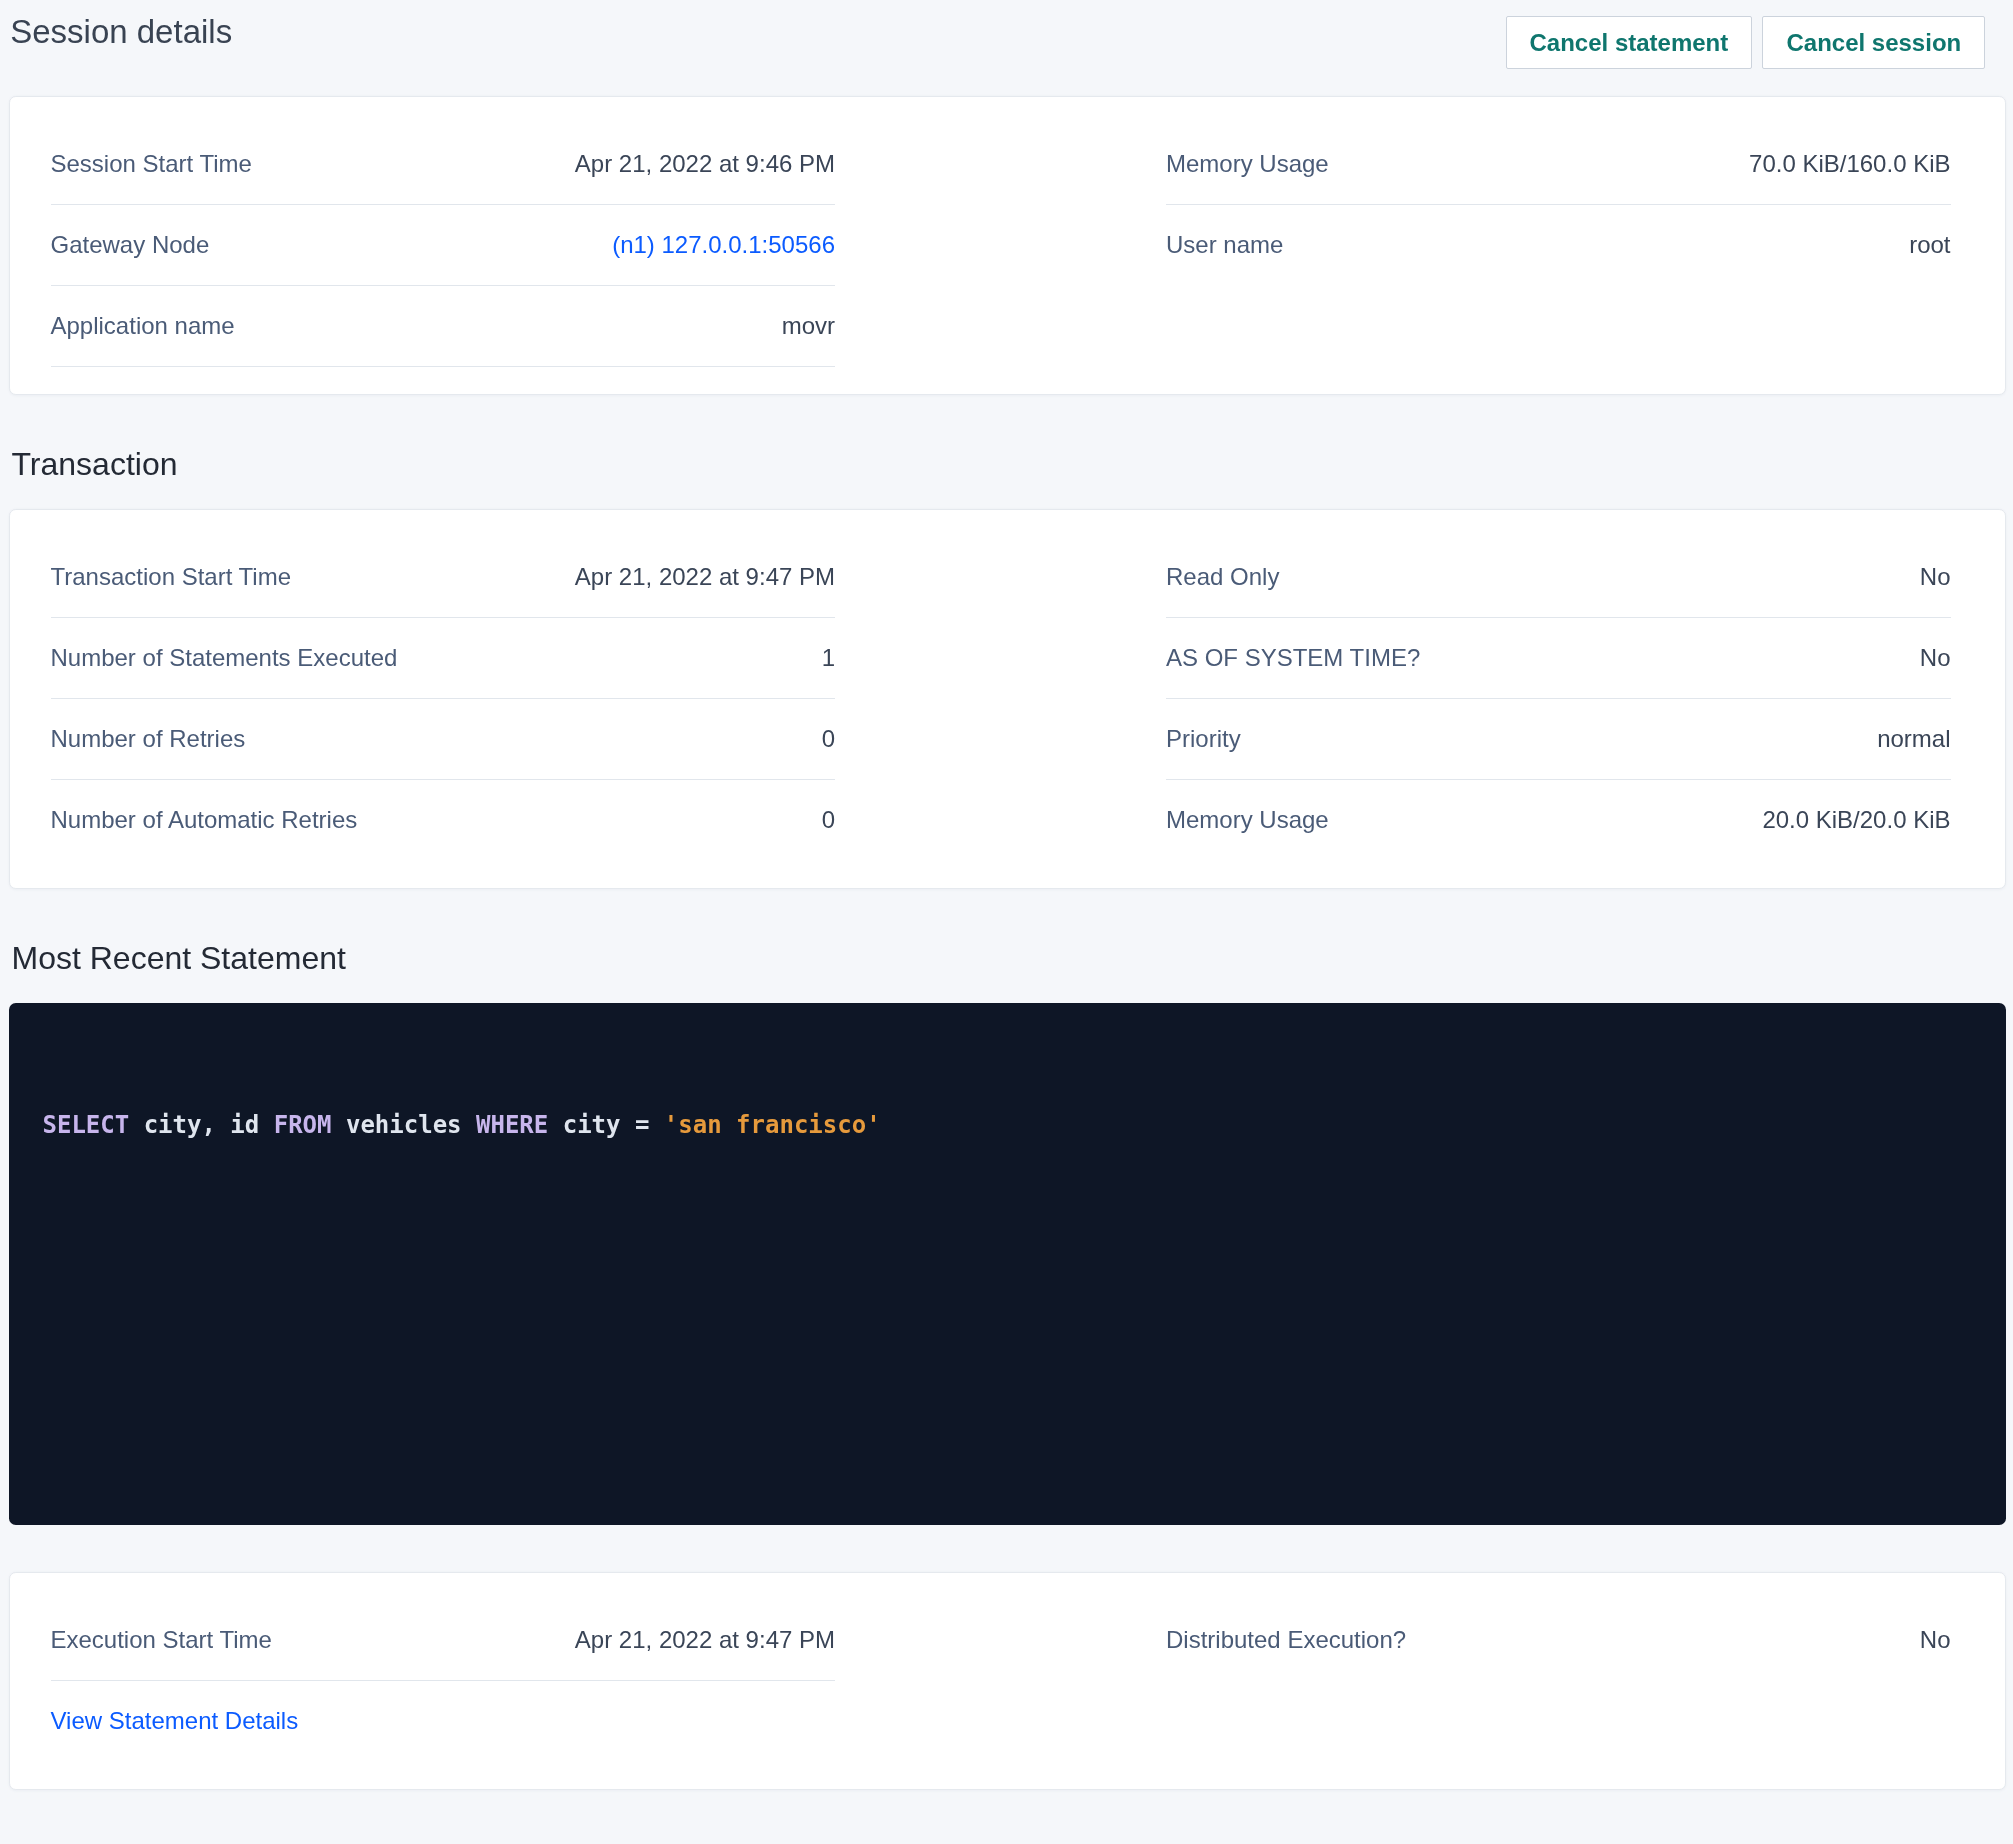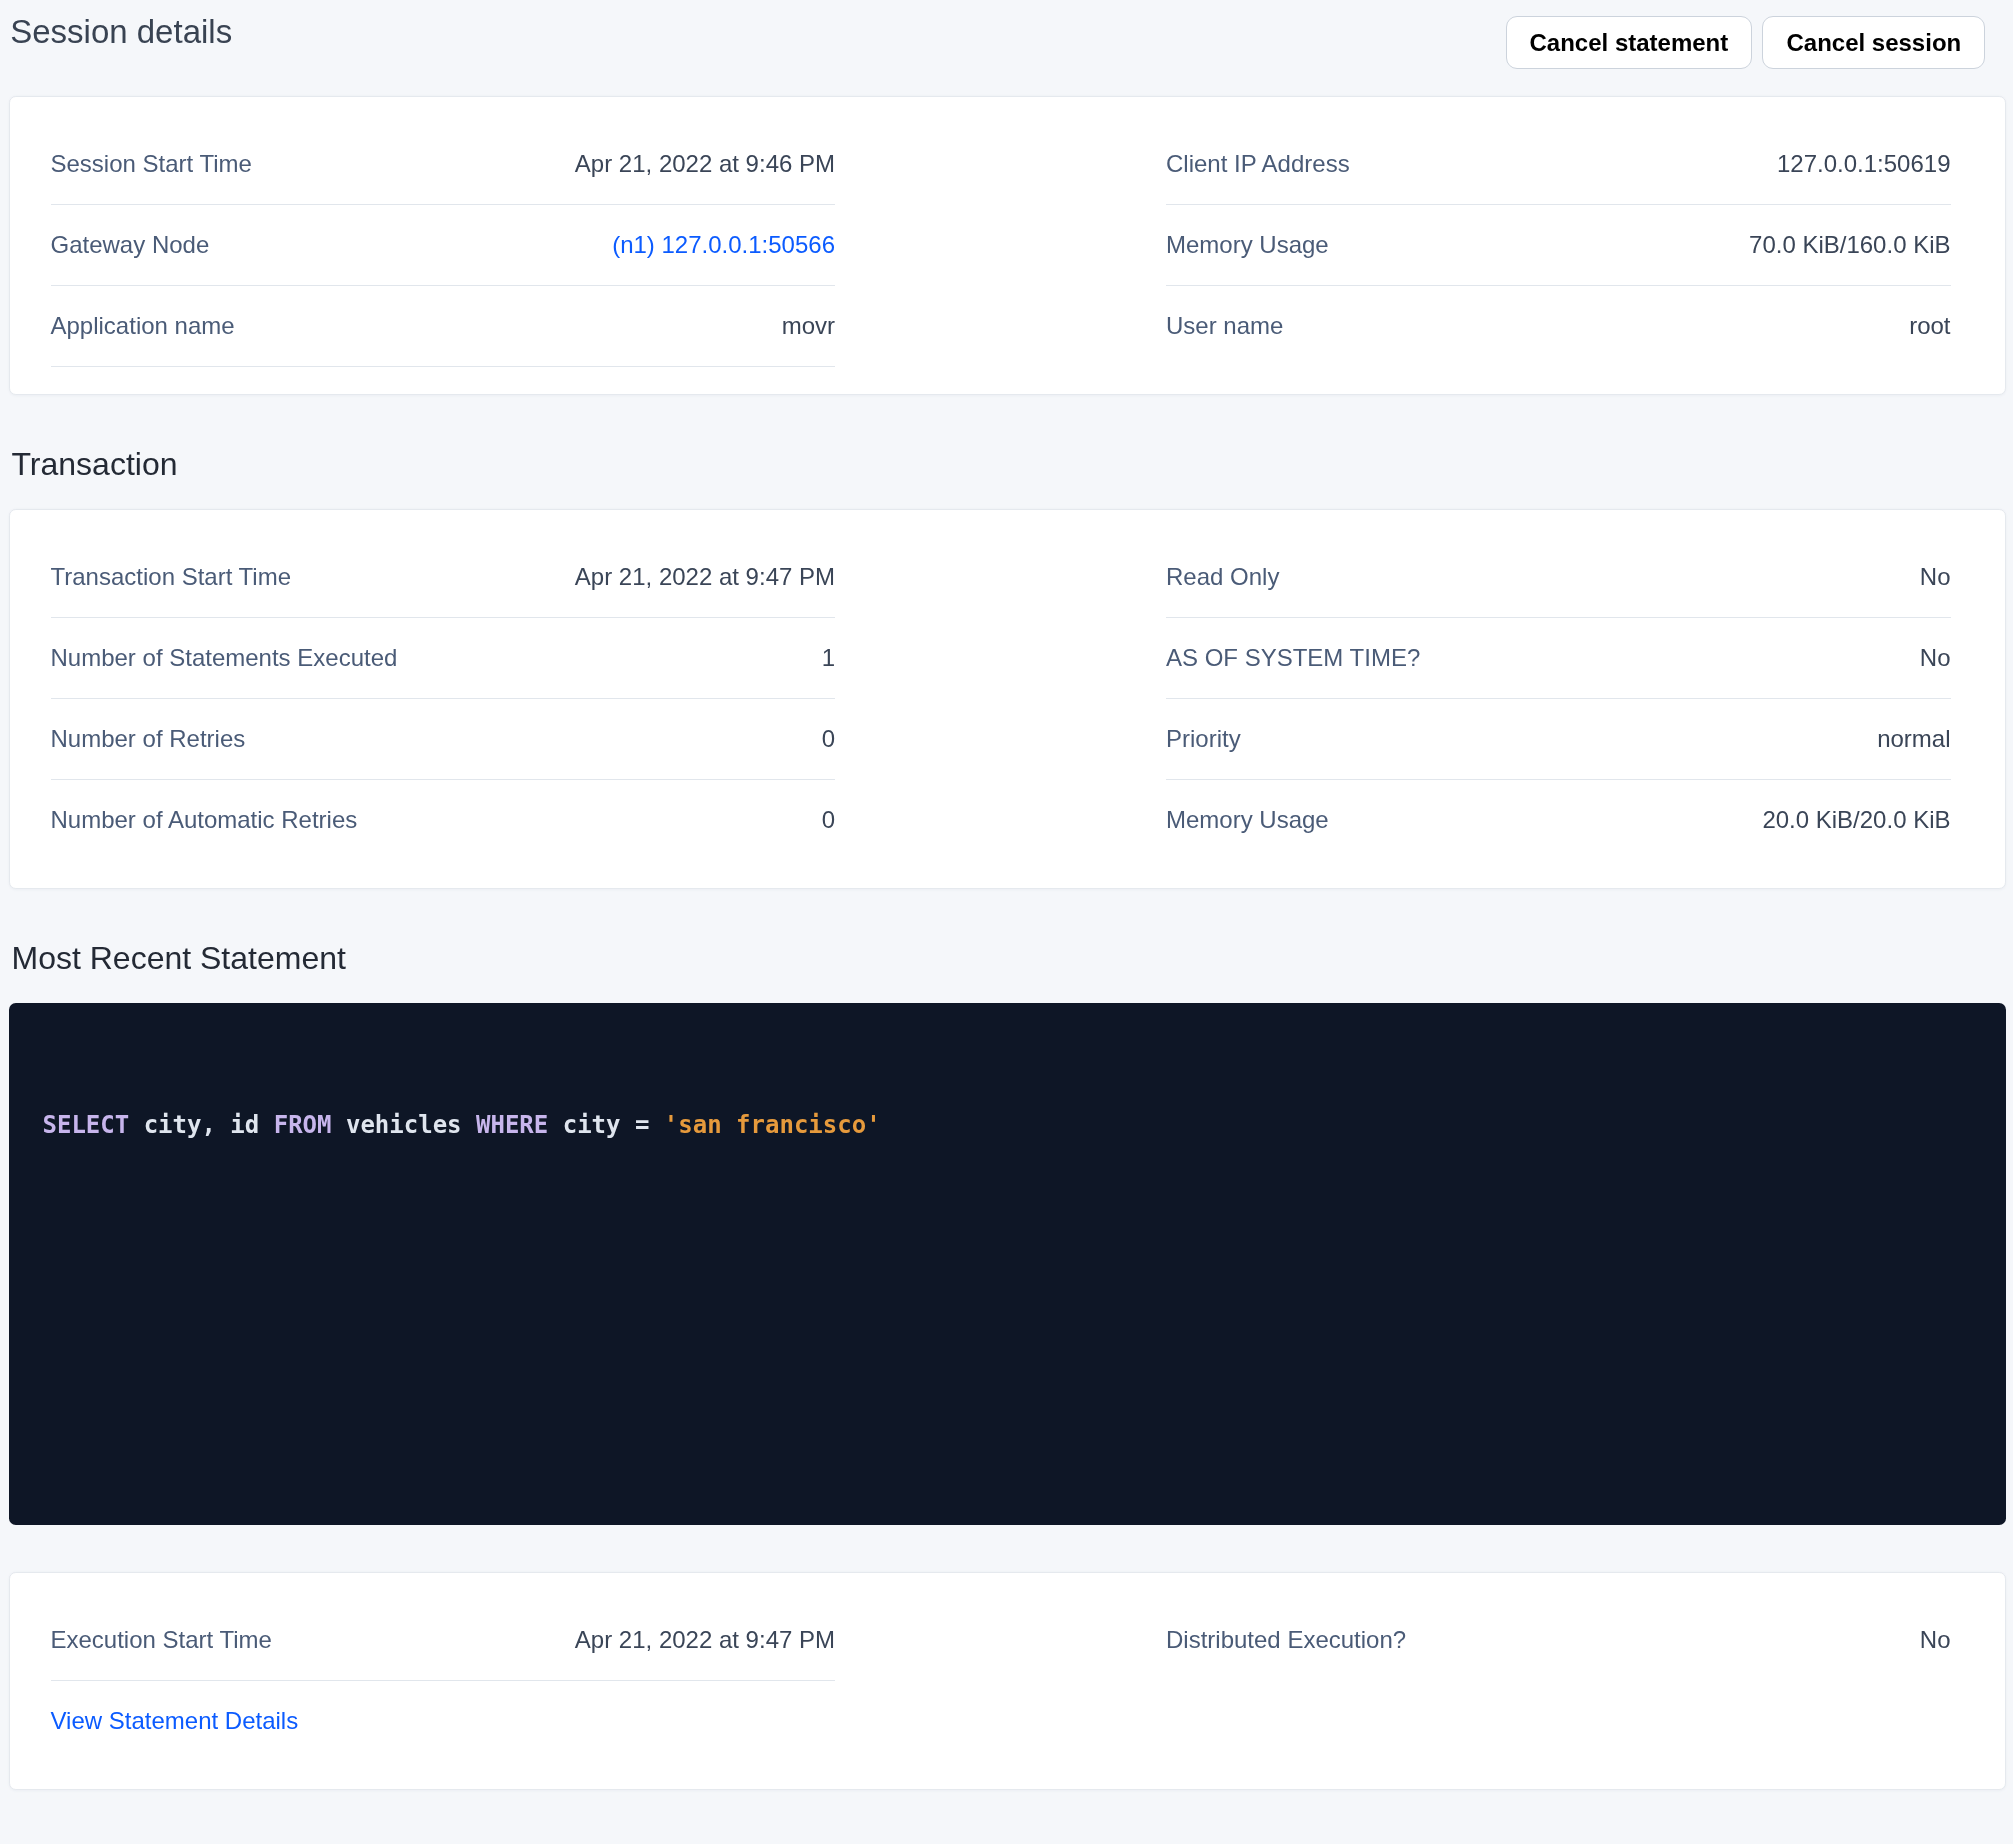--- a/index.html
+++ b/index.html
@@ -26,25 +26,25 @@
     color: #394352;
     margin: 1.7px 0 0 1.7px;
     line-height: 44px;
   }
   .header-buttons { display: flex; gap: 10.2px; margin: 7.6px 20.3px 0 0; }
   .btn {
     height: 53px;
     padding: 0 23px;
     background: #ffffff;
     border: 0.8px solid #ccd3dc;
-    border-radius: 11px;
+    border-radius: 2px;
     font-family: inherit;
     font-size: 24px;
     font-weight: 700;
-    color: #000000;
+    color: #0f766e;
     display: inline-flex;
     align-items: center;
     cursor: pointer;
   }
 
   
   .card {
     margin-top: 16px;
     background: #ffffff;
     border: 0.8px solid #e5e9ee;
@@ -128,24 +128,20 @@
         <span class="lbl">Gateway Node</span>
         <a class="val link">(n1) 127.0.0.1:50566</a>
       </div>
       <div class="row">
         <span class="lbl">Application name</span>
         <span class="val">movr</span>
       </div>
     </div>
     <div class="col">
       <div class="row">
-        <span class="lbl">Client IP Address</span>
-        <span class="val">127.0.0.1:50619</span>
-      </div>
-      <div class="row">
         <span class="lbl">Memory Usage</span>
         <span class="val">70.0 KiB/160.0 KiB</span>
       </div>
       <div class="row last">
         <span class="lbl">User name</span>
         <span class="val">root</span>
       </div>
     </div>
   </div>
 

